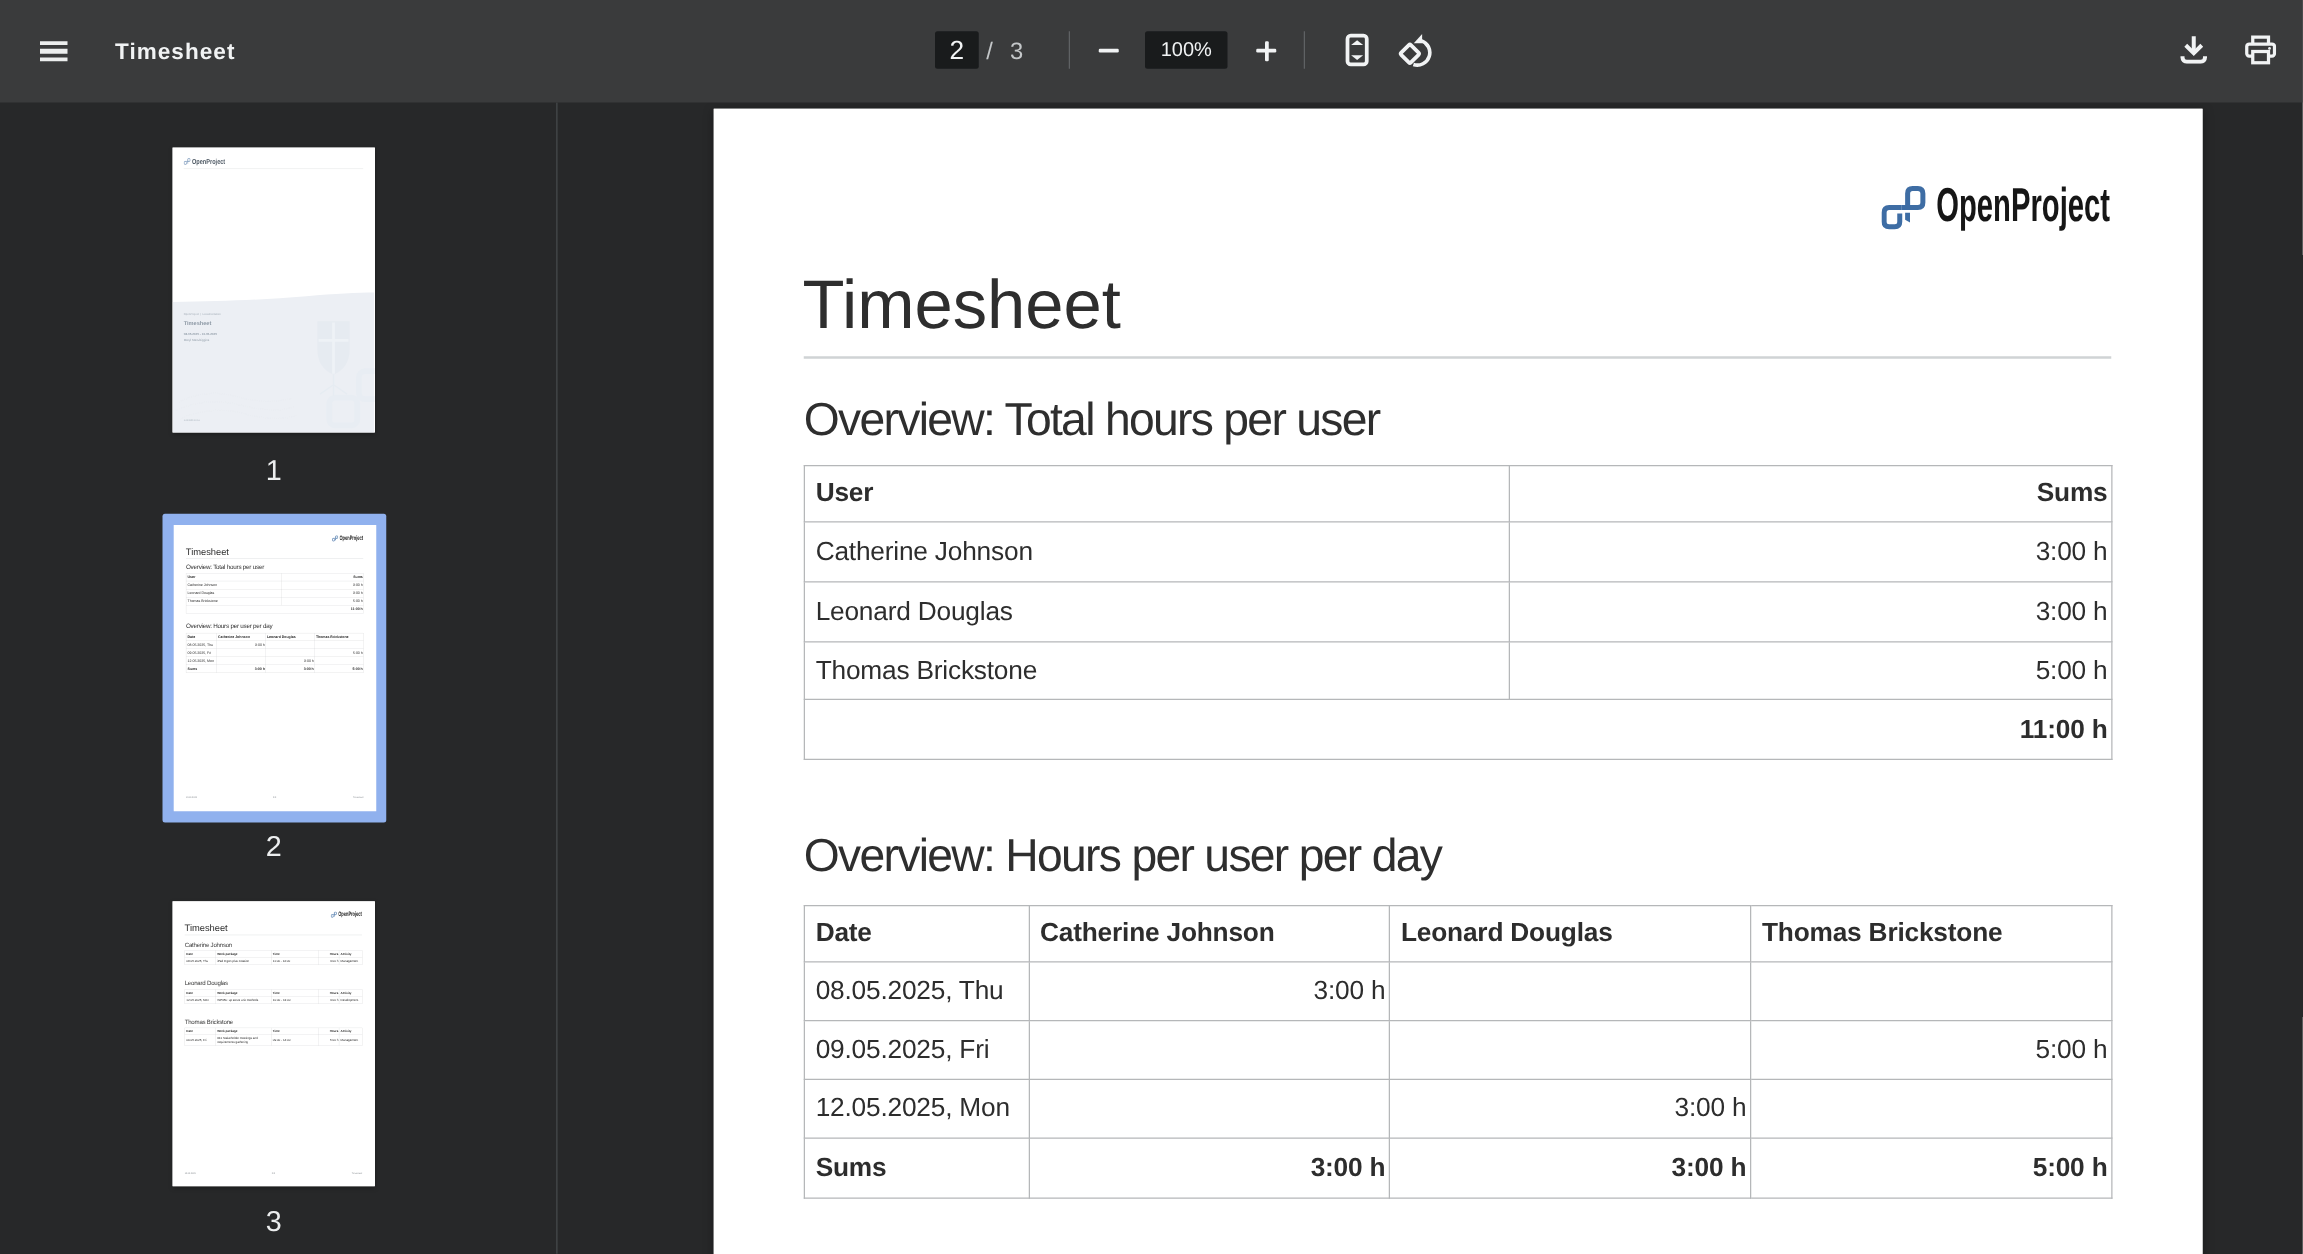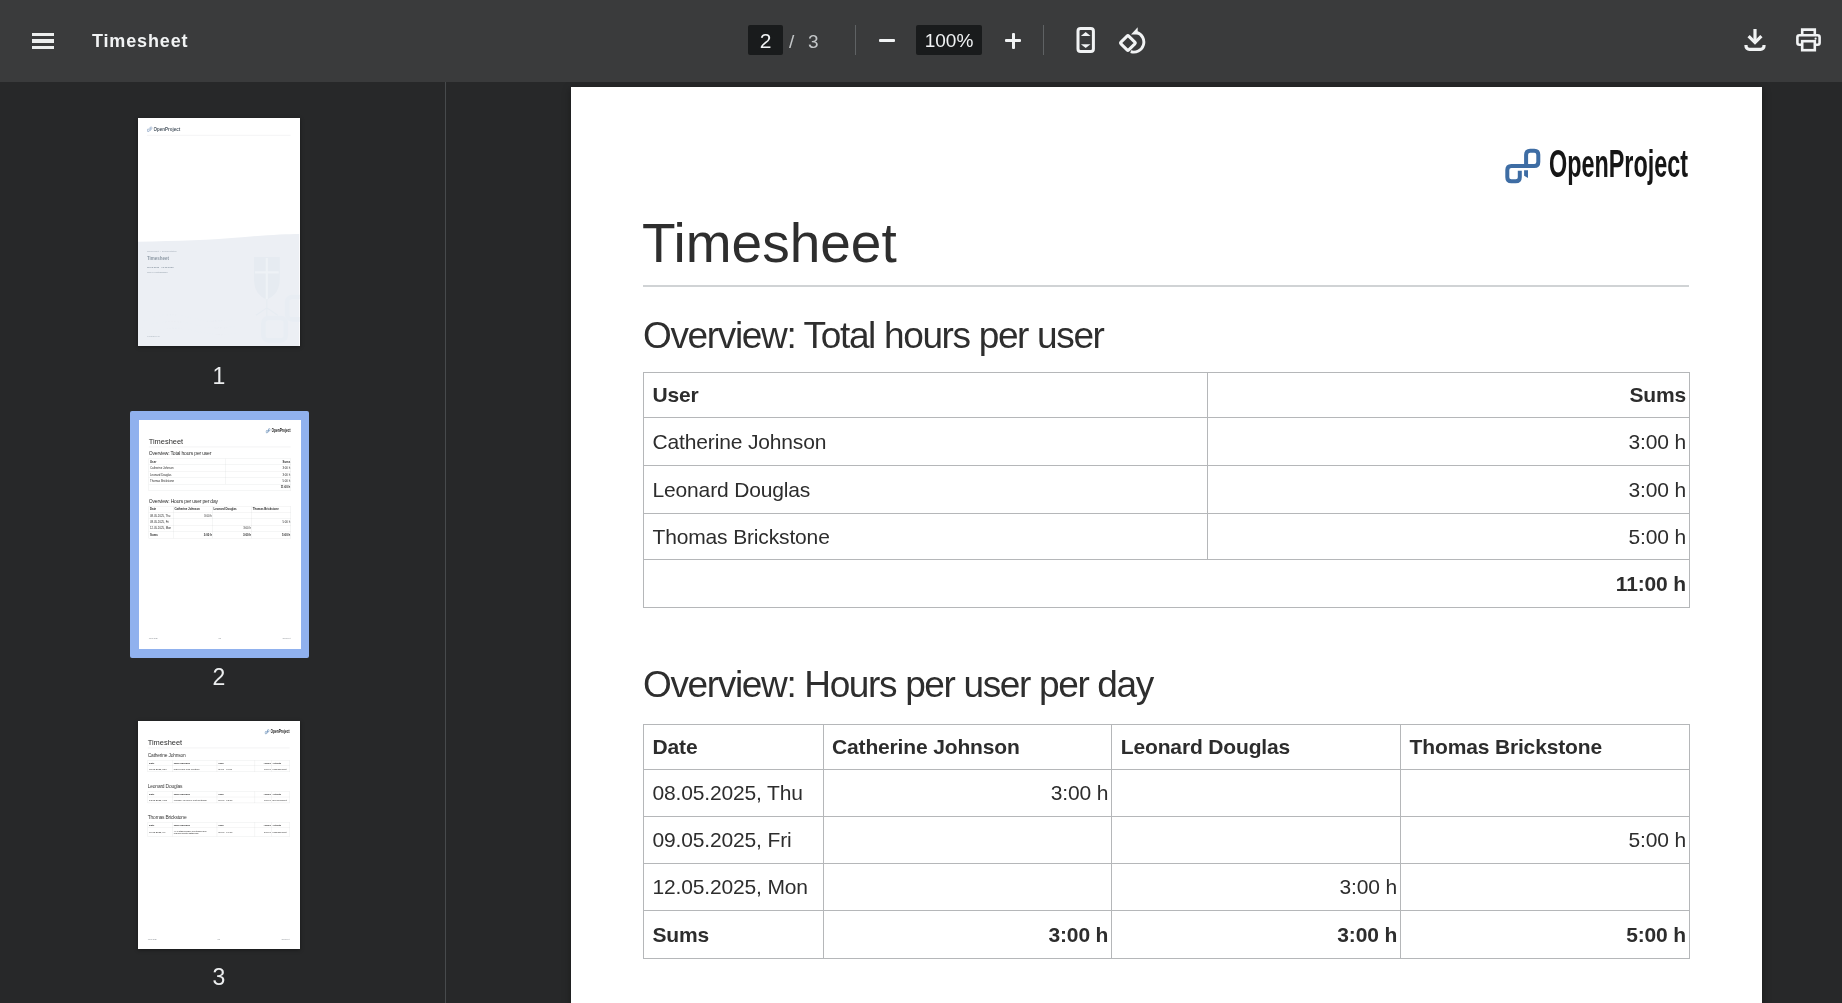--- a/index.html
+++ b/index.html
@@ -2,21 +2,21 @@
 <html><head>
 <meta charset="utf-8">
 <style>
   * { margin:0; padding:0; box-sizing:border-box; }
   html,body { width:1842px; height:1003px; overflow:hidden; background:#272829; font-family:"Liberation Sans", sans-serif; }
 
   
   #toolbar { position:absolute; left:0; top:0; width:1842px; height:82px; background:#3a3b3c; z-index:10; }
   #hamb div { position:absolute; left:32px; width:22px; height:3.4px; background:#eceeee; }
   #title { position:absolute; left:92px; top:0; height:82px; line-height:82px; color:#f1f3f4; font-size:18px; font-weight:bold; letter-spacing:.85px; }
-  .tbox { position:absolute; top:25px; height:30px; background:#191b1c; border-radius:2px; color:#f1f3f4; font-size:19px; text-align:center; line-height:32px; }
+  .tbox { position:absolute; top:25px; height:30px; background:#191b1c; border-radius:2px; color:#f1f3f4; font-size:16px; text-align:center; line-height:32px; }
   #pgbox { left:748px; width:35px; font-size:21px; }
   #zoombox { left:916px; width:66px; }
   .gtxt { position:absolute; top:26px; height:31px; line-height:31px; color:#c4c7c9; font-size:19px; }
   .vsep { position:absolute; top:25px; width:1px; height:30px; background:#5f6264; }
   .icon { position:absolute; }
 
   
   #sidesep { position:absolute; left:445px; top:82px; width:1px; height:921px; background:#474a4c; }
   .thumb { position:absolute; background:#fff; overflow:hidden; box-shadow:0 1px 4px rgba(0,0,0,.4); }
   .tlabel { position:absolute; width:162px; text-align:center; color:#eceeef; font-size:23px; line-height:23px; }

